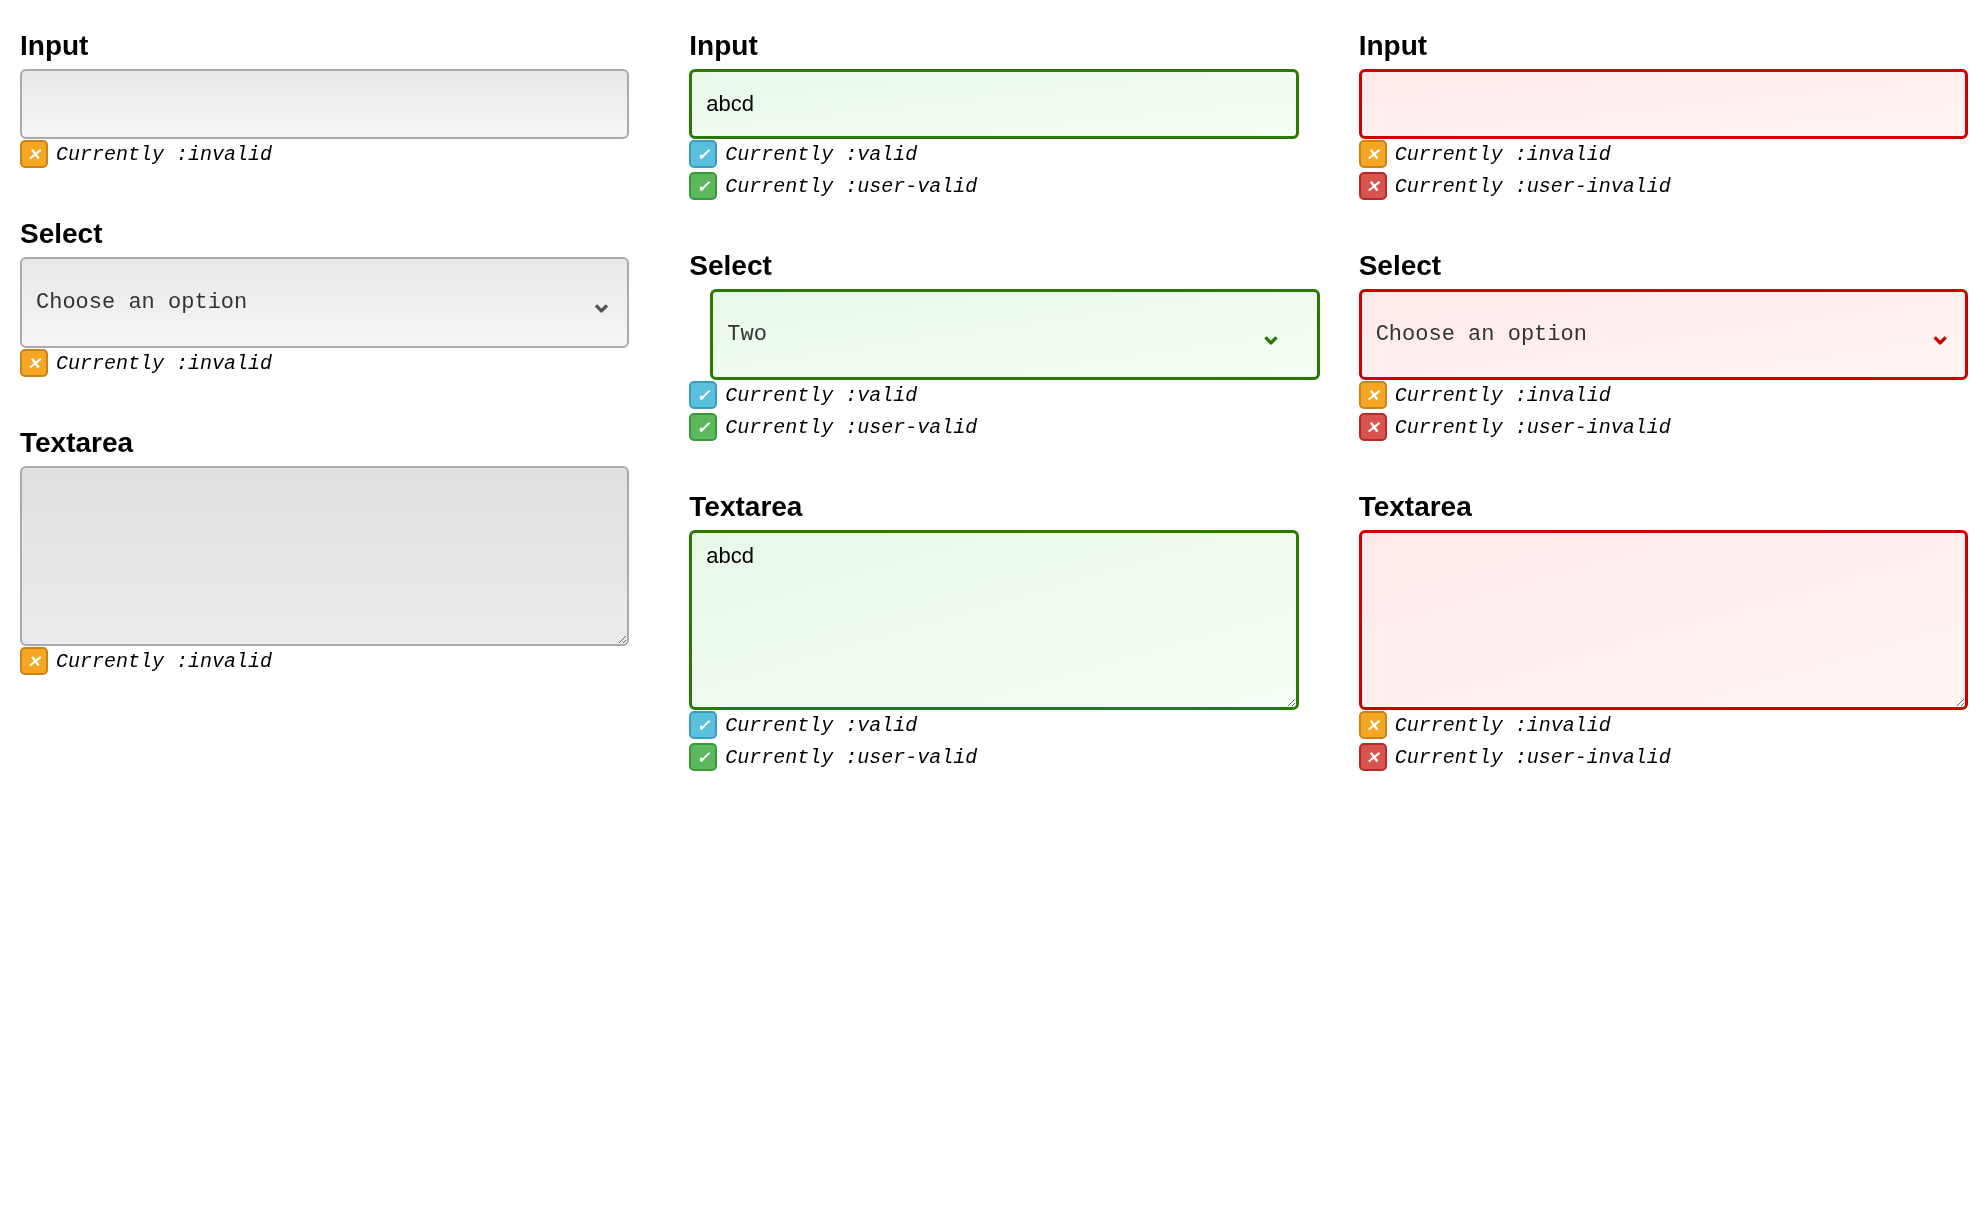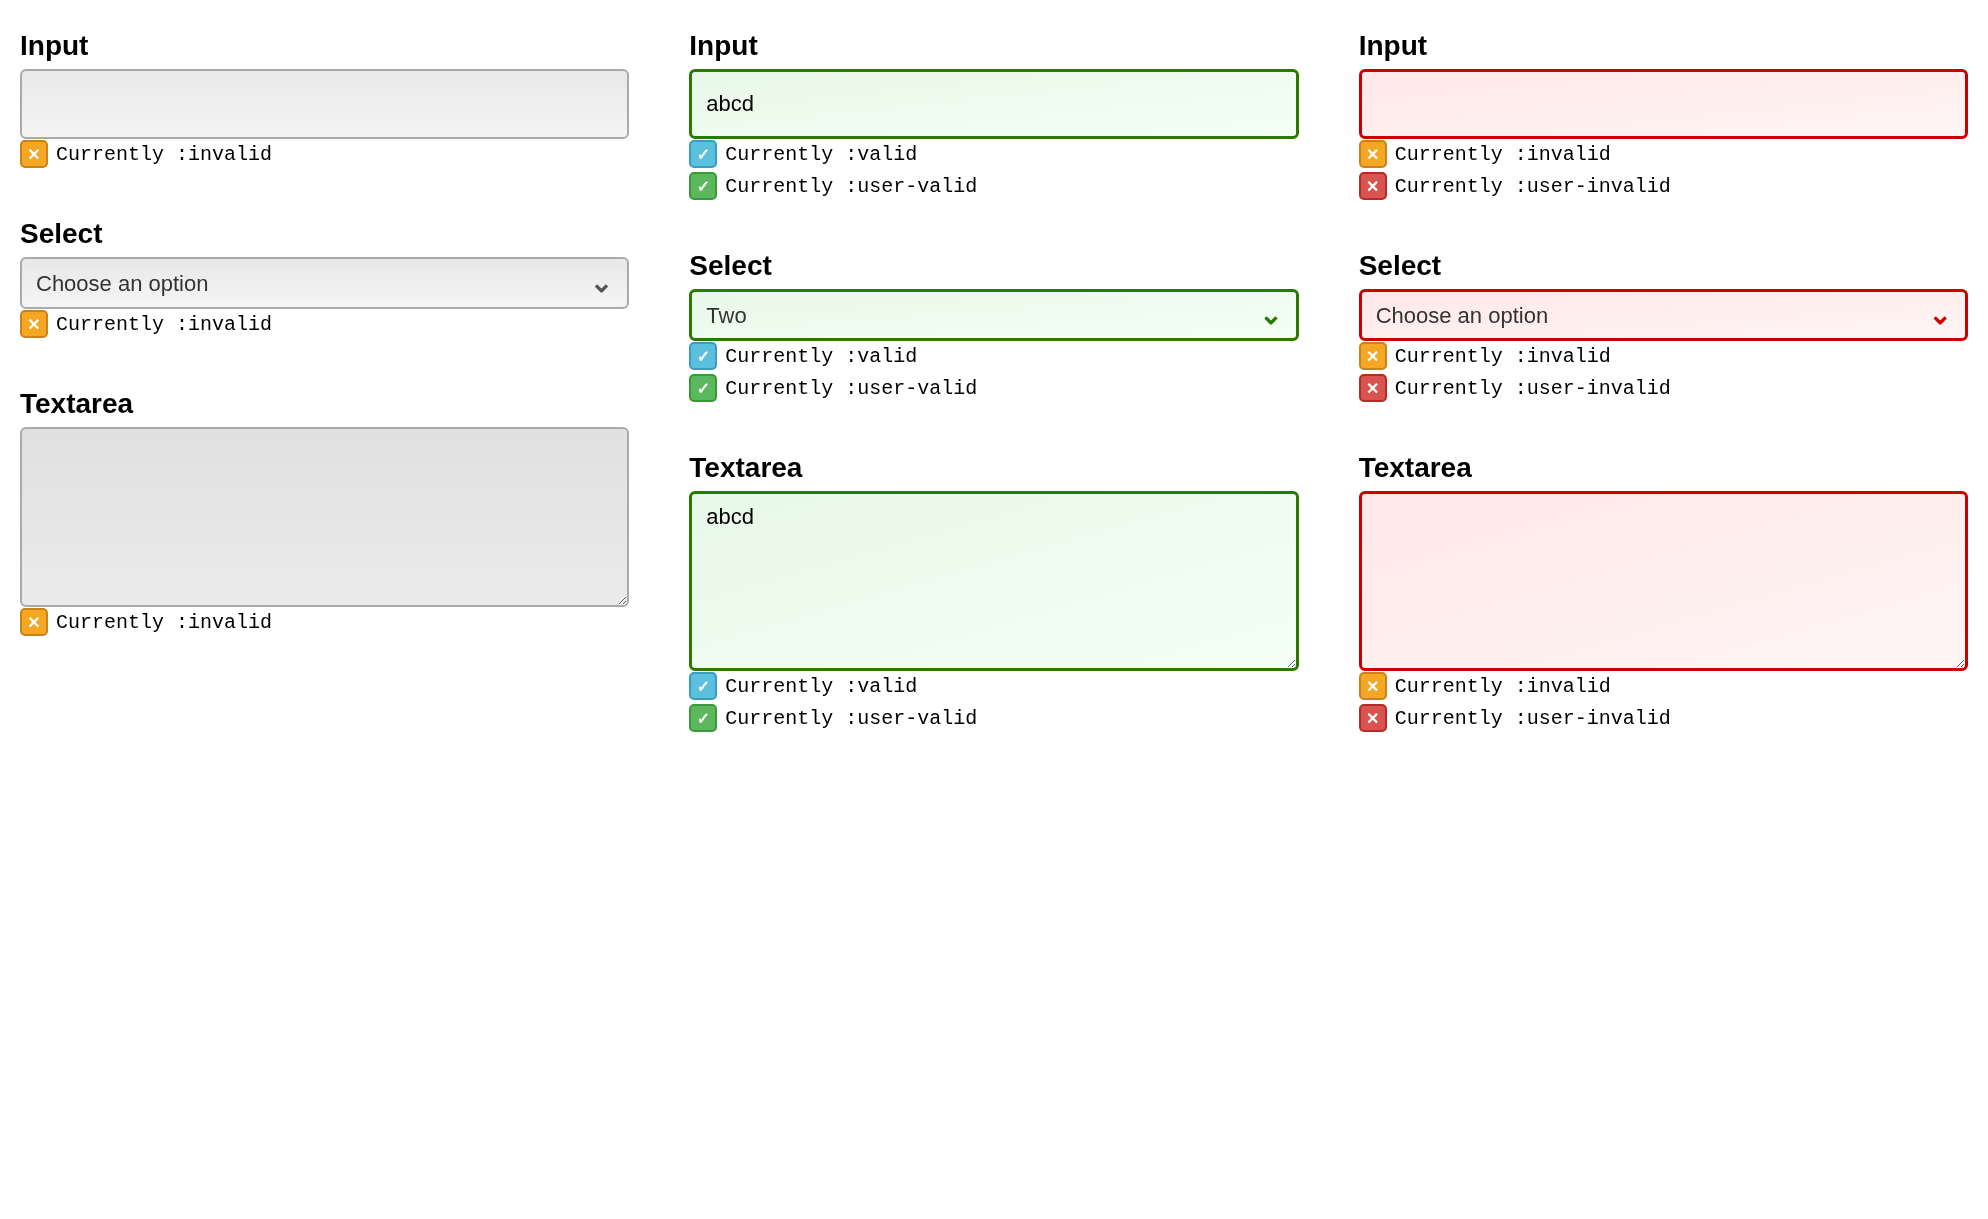--- a/index.html
+++ b/index.html
@@ -56,41 +56,42 @@
     }
 
     
     .select-wrapper {
       position: relative;
       width: 100%;
     }
 
     .select-field {
       width: 100%;
-      height: 52px;
+      height: 91px;
       font-size: 22px;
       padding: 10px 50px 10px 14px;
       border-radius: 6px;
       outline: none;
       appearance: none;
       -webkit-appearance: none;
-      font-family: Liberation Sans, sans-serif;
+      font-family: Liberation Mono, monospace;
       cursor: pointer;
     }
 
     .select-neutral {
       background: linear-gradient(to bottom, #e8e8e8, #f5f5f5);
       border: 2px solid #aaa;
       color: #333;
     }
 
     .select-valid {
       background: linear-gradient(to bottom right, #e8f8e8, #f5fff5);
       border: 3px solid #2a7a00;
       color: #333;
+      margin-left: 21px;
     }
 
     .select-invalid {
       background: linear-gradient(to bottom right, #ffe8e8, #fff5f5);
       border: 3px solid #cc0000;
       color: #333;
     }
 
     .chevron {
       position: absolute;
@@ -131,20 +132,21 @@
     .textarea-invalid {
       background: linear-gradient(to bottom right, #ffe8e8, #fff5f5);
       border: 3px solid #cc0000;
     }
 
     
     .status-list {
       display: flex;
       flex-direction: column;
       gap: 4px;
+      font-style: italic;
     }
 
     .status-item {
       display: flex;
       align-items: center;
       gap: 8px;
       font-size: 20px;
     }
 
     .status-text {

